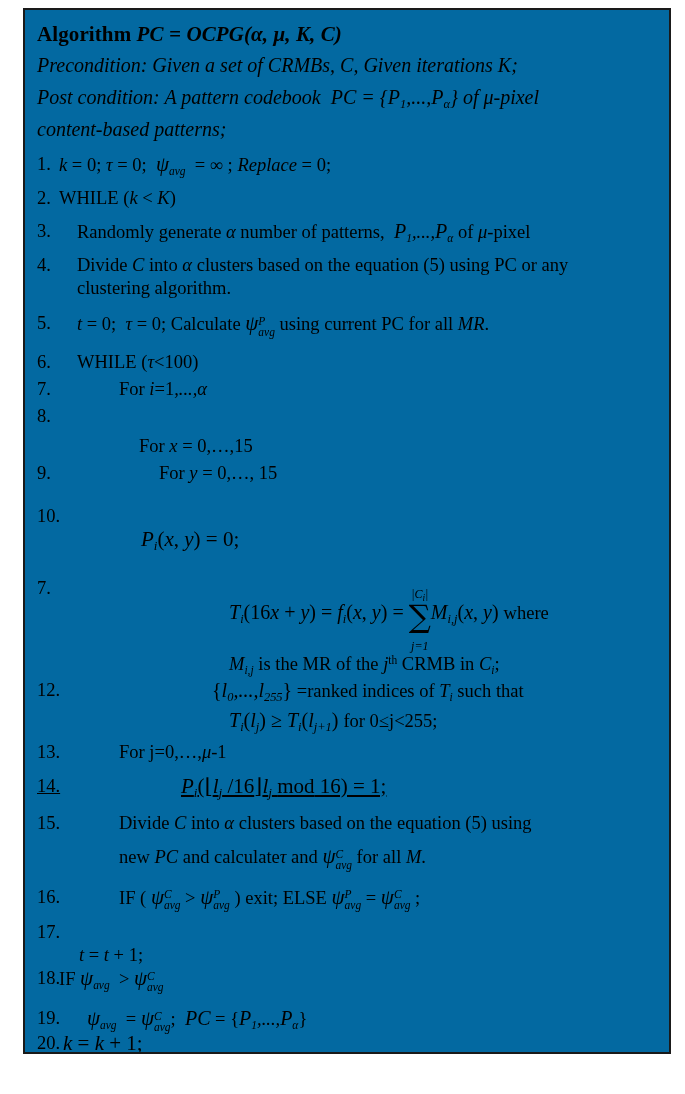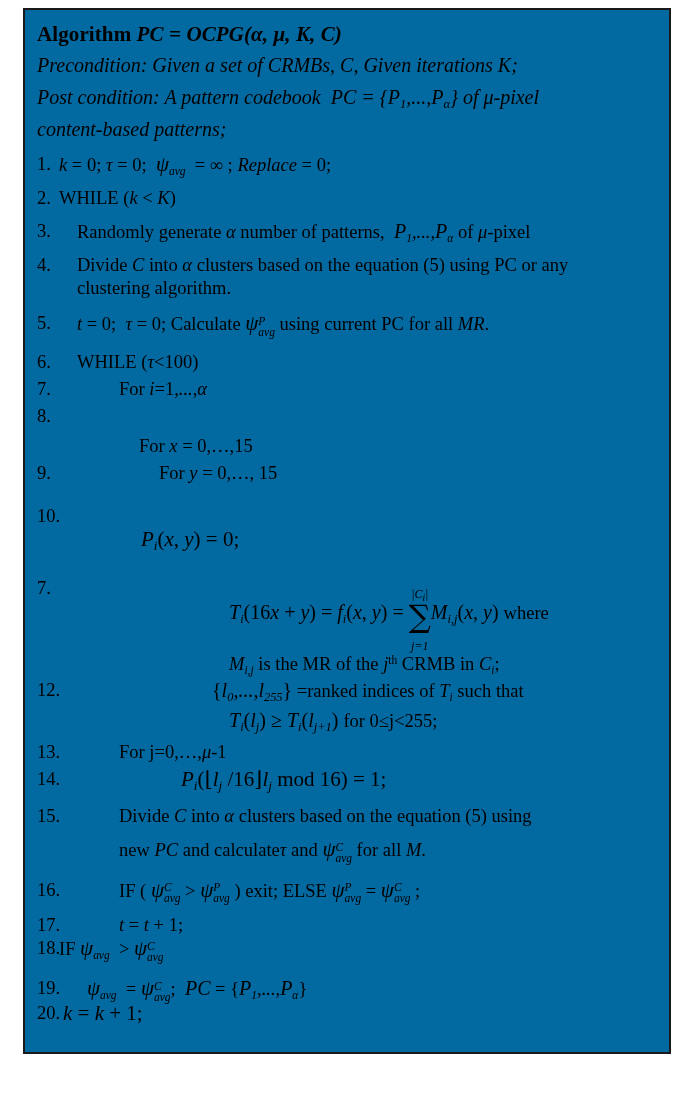--- a/index.html
+++ b/index.html
@@ -260,21 +260,21 @@
       </span>
     </div>
 
     <div class="row" style="margin-top:8px;">
       <span class="num n-w2">13.</span>
       <span class="body-txt tight ind2">
         <span>For</span> j=0,…,<span class="mvar">μ</span>-1
       </span>
     </div>
 
-    <div class="row" style="margin-top:4px;">
+    <div class="row" style="margin-top:11px;text-decoration:underline;">
       <span class="num n-w2">14.</span>
       <span class="body-txt tight" style="padding-left:104px;font-size:21px;">
         <span class="mvar">P</span><sub>i</sub>(<span class="floor">⌊</span><span class="mvar">l</span><sub>j</sub> /16<span class="floor">⌋</span><span class="mvar">l</span><sub>j</sub> <span style="font-style:normal;text-align:right;">mod</span> 16) = 1;
       </span>
     </div>
 
     <div class="row" style="margin-top:14px;">
       <span class="num n-w2">15.</span>
       <span class="body-txt tight ind2">
         <span>Divide</span> <span class="mvar">C</span> <span>into</span> <span class="mvar">α</span> <span>clusters based on the equation (5) using</span>
@@ -298,21 +298,21 @@
         &gt;
         <span class="psi">ψ</span><span class="subsup"><span class="s-top">P</span><span class="s-bot">avg</span></span>
         ) <span>exit;</span> <span>ELSE</span>
         <span class="psi">ψ</span><span class="subsup"><span class="s-top">P</span><span class="s-bot">avg</span></span>
         =
         <span class="psi">ψ</span><span class="subsup"><span class="s-top">C</span><span class="s-bot">avg</span></span>
         ;
       </span>
     </div>
 
-    <div class="row" style="margin-top:11px;">
+    <div class="row" style="margin-top:11px;flex-direction:column;">
       <span class="num n-w2">17.</span>
       <span class="body-txt tight ind2">
         <span class="mvar">t</span> = <span class="mvar">t</span> + 1;
       </span>
     </div>
 
     <div class="row" style="margin-top:0;">
       <span class="num n-w1">18.</span>
       <span class="body-txt tight">
         <span>IF</span>

